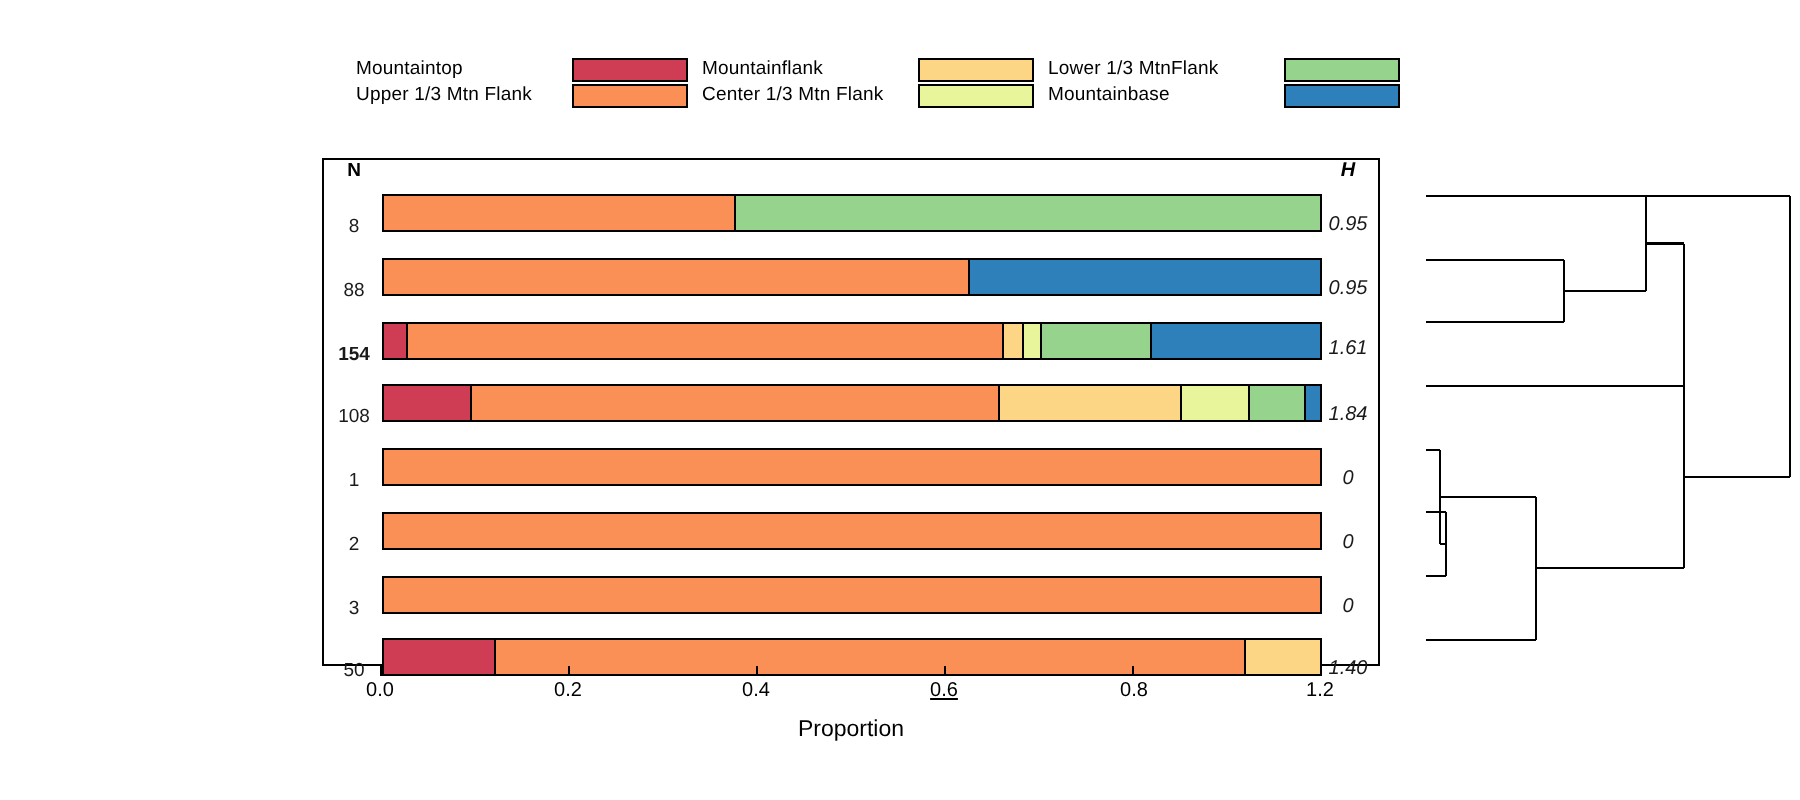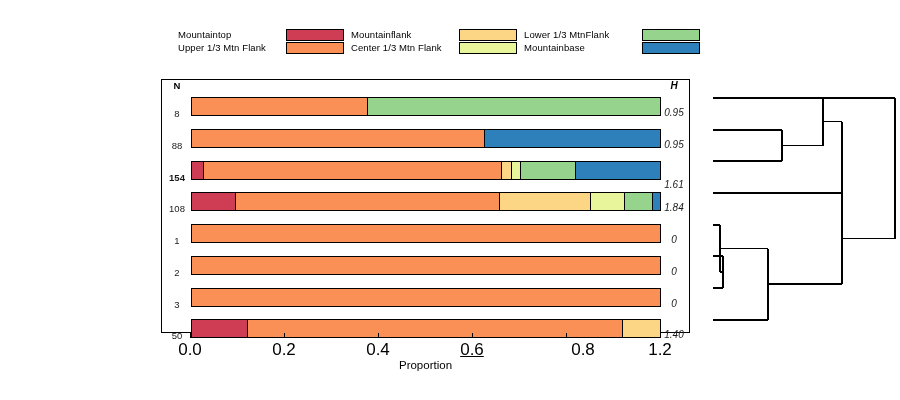--- a/index.html
+++ b/index.html
@@ -60,21 +60,21 @@
   
   .hdrN{position:absolute;left:2px;width:26px;text-align:center;
     font-size:9.5px;font-weight:bold;color:#000;}
   .hdrH{position:absolute;left:496px;width:32px;text-align:center;
     font-size:10px;font-weight:bold;font-style:italic;color:#000;}
 
   
   .axis{position:absolute;left:161px;top:333px;width:529px;height:46px;}
   .tick{position:absolute;top:0;width:1px;height:5px;background:#000;}
   .ticklab{position:absolute;top:7px;width:40px;margin-left:-20px;
-    text-align:center;font-size:17px;color:#000;}
+    text-align:center;font-size:10px;color:#000;}
   .axistitle{position:absolute;left:0;top:26px;width:529px;
     text-align:center;font-size:11.5px;color:#000;}
 
   
   .dendro{position:absolute;left:690px;top:79px;width:210px;height:254px;}
   .dendro svg{display:block;}
 </style>
 </head>
 <body>
 
@@ -137,21 +137,21 @@
         <div class="row" style="top: 80.5px;">
           <div class="nval" style="top: 11px; font-weight: bold;">154</div>
           <div class="bar" style="top: 0px;">
             <div class="seg" style="width: 2.6%; background: rgb(206, 61, 83);"></div>
             <div class="seg" style="width: 63.6%; background: rgb(250, 144, 85);"></div>
             <div class="seg" style="width: 2.1%; background: rgb(252, 214, 132);"></div>
             <div class="seg" style="width: 1.9%; background: rgb(233, 245, 154);"></div>
             <div class="seg" style="width: 11.8%; background: rgb(150, 212, 142);"></div>
             <div class="seg" style="width: 18%; background: rgb(46, 128, 187);"></div>
           </div>
-          <div class="hval" style="top: 18px; text-align: center;">1.61</div>
+          <div class="hval" style="top: 8px; text-align: center;">1.61</div>
         </div>
         <div class="row" style="top: 112.25px;">
           <div class="nval" style="top: 11px;">108</div>
           <div class="bar" style="top: 0px;">
             <div class="seg" style="width: 9.3%; background: rgb(206, 61, 83);"></div>
             <div class="seg" style="width: 56.5%; background: rgb(250, 144, 85);"></div>
             <div class="seg" style="width: 19.4%; background: rgb(252, 214, 132);"></div>
             <div class="seg" style="width: 7.4%; background: rgb(233, 245, 154);"></div>
             <div class="seg" style="width: 5.9%; background: rgb(150, 212, 142);"></div>
             <div class="seg" style="width: 1.5%; background: rgb(46, 128, 187);"></div>
@@ -195,21 +195,21 @@
     <div id="ticks">
         <div class="tick" style="left: 29px;"></div>
         <div class="ticklab" style="left: 29px;">0.0</div>
         <div class="tick" style="left: 123px;"></div>
         <div class="ticklab" style="left: 123px;">0.2</div>
         <div class="tick" style="left: 217px;"></div>
         <div class="ticklab" style="left: 217px;">0.4</div>
         <div class="tick" style="left: 311px;"></div>
         <div class="ticklab" style="left: 311px; text-decoration: underline;">0.6</div>
         <div class="tick" style="left: 405px;"></div>
-        <div class="ticklab" style="left: 422px;">0.8</div>
+        <div class="ticklab" style="left: 406px;">0.8</div>
         <div class="tick" style="left: 499px;"></div>
         <div class="ticklab" style="left: 499px;">1.2</div>
       </div>
     <div class="axistitle">Proportion</div>
   </div>
 
   <div class="dendro">
     <svg width="210" height="254" viewBox="0 0 210 254">
       <g fill="none" stroke="#000" stroke-width="1.1" shape-rendering="crispEdges">
 

